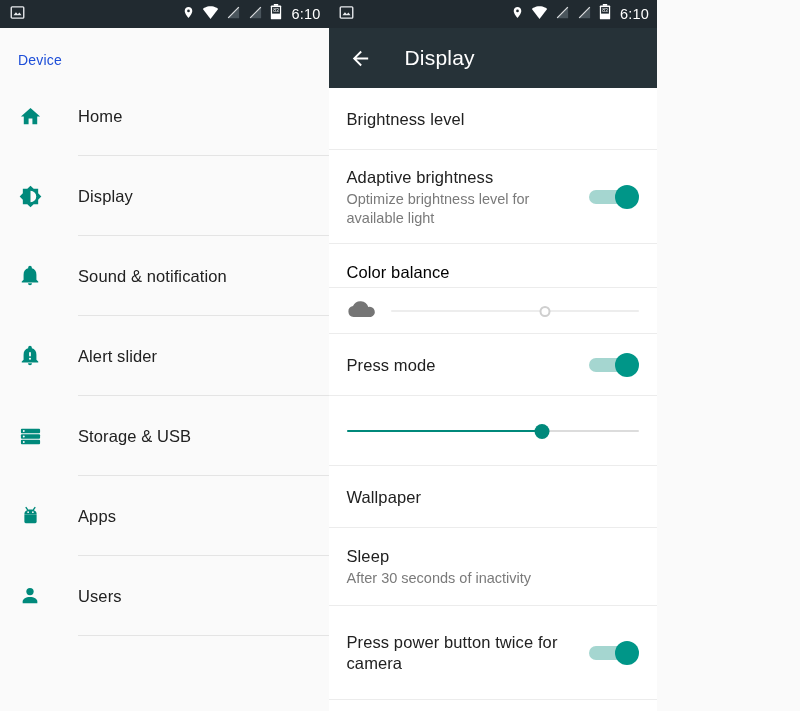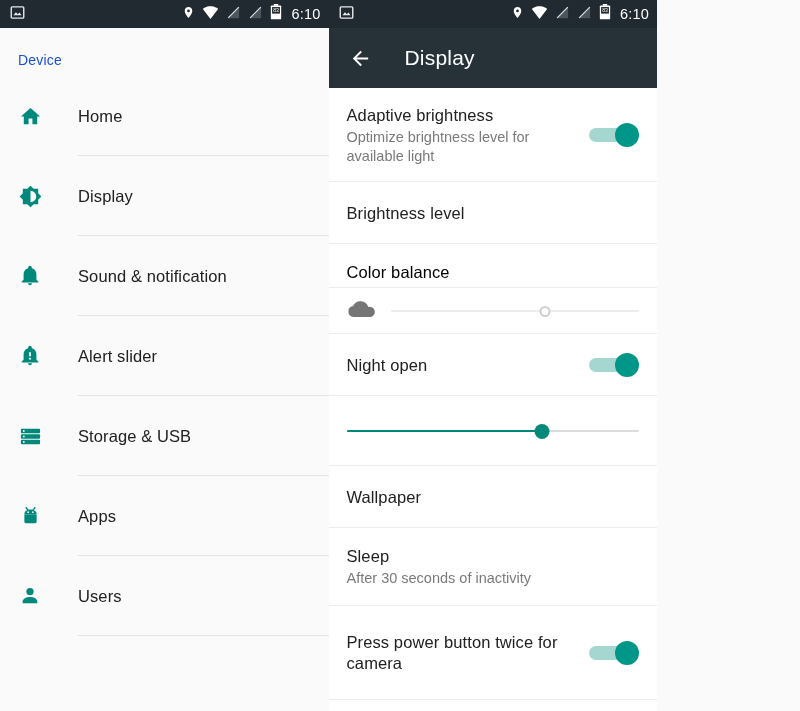--- a/index.html
+++ b/index.html
@@ -324,34 +324,34 @@
 
     <div class="appbar">
       <span class="appbar-icon">
         <svg width="23" height="23" viewBox="0 0 24 24">
             <path d="M20 11H7.8l5.6-5.6L12 4l-8 8 8 8 1.4-1.4L7.8 13H20z" fill="#ffffff"></path>
           </svg>
       </span>
       <span class="appbar-title appbar-left-title">Display</span>
     </div>
 
+    <div class="row row-plain">
+      <div class="row-text">
+        <div class="row-title">Brightness level</div>
+      </div>
+    </div>
+
     <div class="row row-tall">
       <div class="row-text">
         <div class="row-title">Adaptive brightness</div>
         <div class="row-sub">Optimize brightness level for available light</div>
       </div>
       <div class="switch">
         <div class="track"></div>
         <div class="thumb"></div>
-      </div>
-    </div>
-
-    <div class="row row-plain">
-      <div class="row-text">
-        <div class="row-title">Brightness level</div>
       </div>
     </div>
 
     <div class="row row-plain" style="min-height:44px;padding-top:12px;">
       <div class="row-text">
         <div class="row-title dim">Color balance</div>
       </div>
     </div>
     <div class="slider-row disabled" style="min-height:46px;">
       <span class="cloud-icon">
@@ -360,21 +360,21 @@
           </svg>
       </span>
       <div class="slider-wrap">
         <div class="slider-track"></div>
         <div class="slider-thumb hollow" style="left:62%;"></div>
       </div>
     </div>
 
     <div class="row row-plain">
       <div class="row-text">
-        <div class="row-title">Night open</div>
+        <div class="row-title">Press mode</div>
       </div>
       <div class="switch">
         <div class="track"></div>
         <div class="thumb"></div>
       </div>
     </div>
 
     <div class="slider-row nm-slider">
       <div class="slider-wrap">
         <div class="slider-track"></div>

